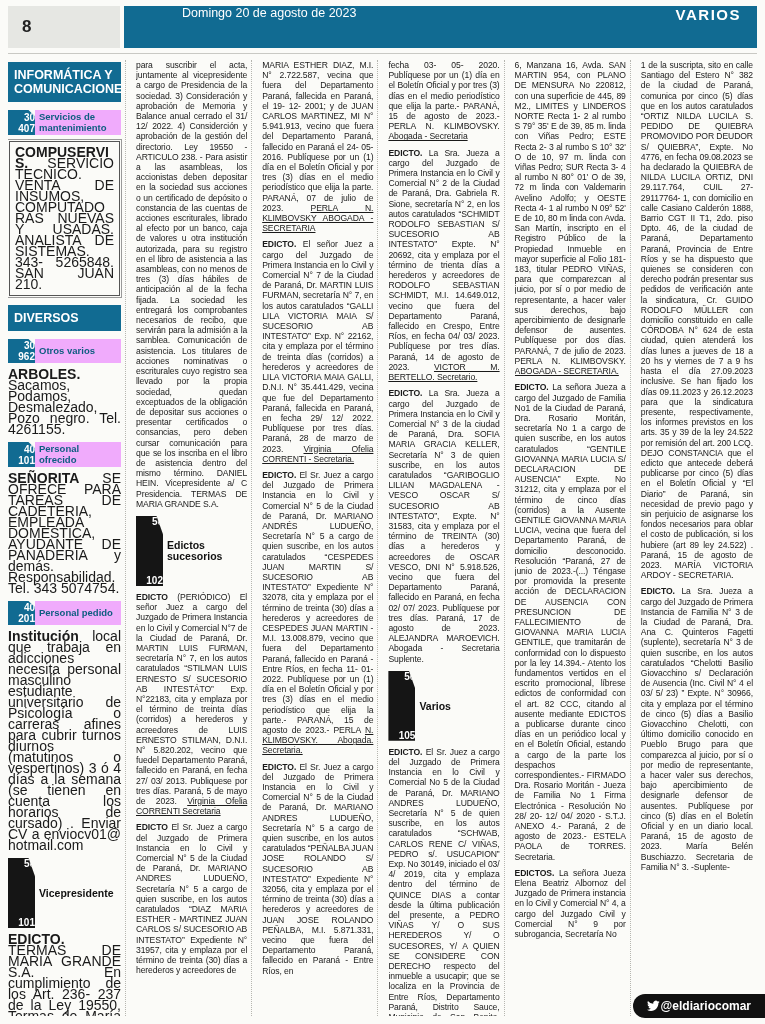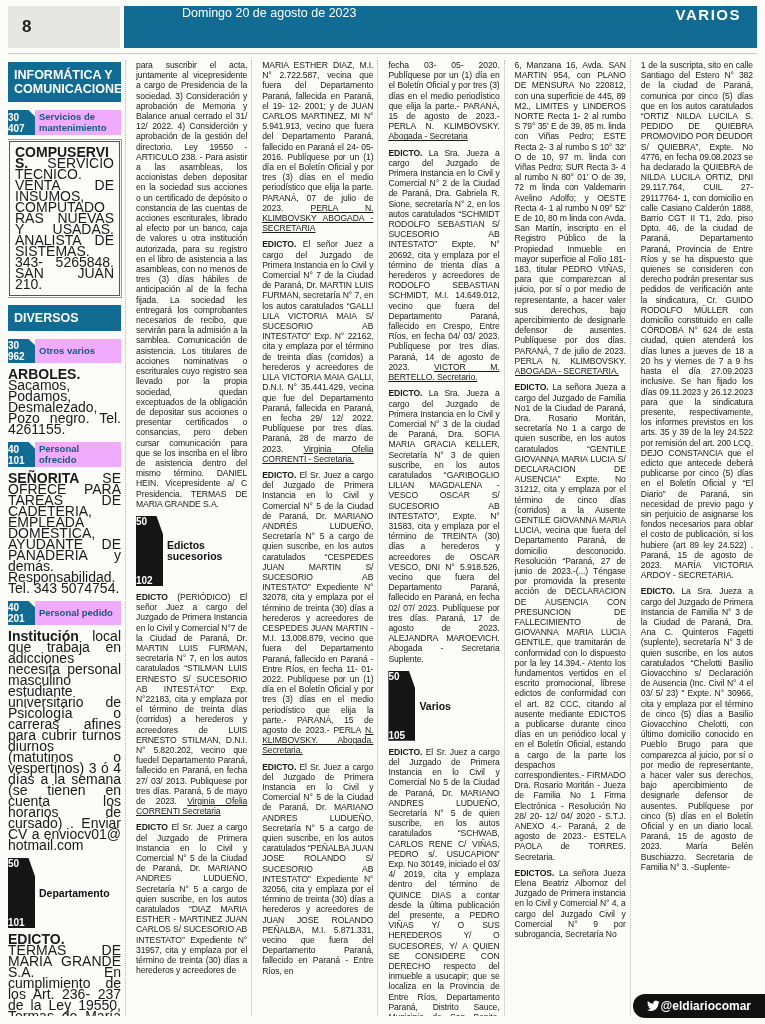--- a/index.html
+++ b/index.html
@@ -39,21 +39,21 @@
   .sidebar { font-size:10px; line-height:12px; }
   .sect {
     background:#116b92; color:#fff; font-weight:bold;
     font-size:12.5px; line-height:14px;
     padding:6px 6px; margin:2px 0 8px 0;
   }
   .cat { display:flex; align-items:stretch; margin:7px 0 6px 0; min-height:24px; }
   .badge {
     width:27px; background:#116b92; color:#fff;
     font-size:10px; font-weight:bold; line-height:11px;
-    display:flex; flex-direction:column; justify-content:center; align-items:flex-start;
+    display:flex; flex-direction:column; justify-content:center; align-items:flex-end;
     clip-path:polygon(0 0, 76% 0, 100% 26%, 100% 100%, 0 100%);
     flex:0 0 27px;
   }
   .cat.dark .badge { background:#151515;gap:48px; }
   .catlab {
     flex:1; display:flex; align-items:center;
     padding:2px 4px; font-size:9.5px; font-weight:bold; line-height:10.5px;
     background:#f0abfc; color:#0e5d80;
   }
   .cat.dark .catlab { background:transparent; color:#111; font-size:10.5px; }
@@ -128,21 +128,21 @@
           <span>201</span>
         </span>
         <span class="catlab">Personal pedido</span>
       </div>
       <p class="ad"><span class="lead">Institución</span> <span class="body">local que trabaja en adicciones necesita personal masculino estudiante universitario de Psicología o carreras afines para cubrir turnos diurnos (matutinos o vespertinos) 3 ó 4 días a la semana (se tienen en cuenta los horarios de cursado) . Enviar CV a enviocv01@ hotmail.com</span></p>
       <div class="cat dark">
         <span class="badge">
           <span>50</span>
           <span>101</span>
         </span>
-        <span class="catlab">Departamento</span>
+        <span class="catlab">Vicepresidente</span>
       </div>
       <p class="ad"><span class="lead">EDICTO.</span> <span class="body">TERMAS DE MARIA GRANDE S.A. En cumplimiento de los Art. 236- 237 de la Ley 19550, Termas de María Grande S.A., cita a sus accionistas, a Asamblea General ordinaria a realizarse el día 19/ 09/ 2023, a la hora 17, en el Quincho del restaurante ubicado en Termas de María Grande SA, en primera convocatoria, en caso de no obtenerse el quórum necesario, se cita en segunda convocatoria para una hora después de conformidad a lo previsto por el Estatuto Societario, sesionando cualquiera sea el capital representado, adoptándose las resoluciones por mayoría absoluta de votos presentes, para tratar el siguiente Orden del Día 1) Lectura y Consideración del Acta anterior. 2) Designación de dos accionistas</span></p>
     </div>
     <div class="col txtcol">
       <p class="ad"><span class="body">para suscribir el acta, juntamente al vicepresidente a cargo de Presidencia de la sociedad. 3) Consideración y aprobación de Memoria y Balance anual cerrado el 31/ 12/ 2022. 4) Considerción y aprobación de la gestión del directorio. Ley 19550 - ARTICULO 238. - Para asistir a las asambleas, los accionistas deben depositar en la sociedad sus acciones o un certificado de depósito o constancia de las cuentas de acciones escriturales, librado al efecto por un banco, caja de valores u otra institución autorizada, para su registro en el libro de asistencia a las asambleas, con no menos de tres (3) días hábiles de anticipación al de la fecha fijada. La sociedad les entregará los comprobantes necesarios de recibo, que servirán para la admisión a la samblea. Comunicación de asistencia. Los titulares de acciones nominativas o escriturales cuyo registro sea llevado por la propia sociedad, quedan exceptuados de la obligación de depositar sus acciones o presentar certificados o consancias, pero deben cursar comunicación para que se los inscriba en el libro de asistencia dentro del mismo término. DANIEL HEIN. Vicepresidente a/ C Presidencia. TERMAS DE MARIA GRANDE S.A.</span></p>
       <div class="cat dark">
         <span class="badge">
           <span>50</span>
           <span>102</span>
         </span>

